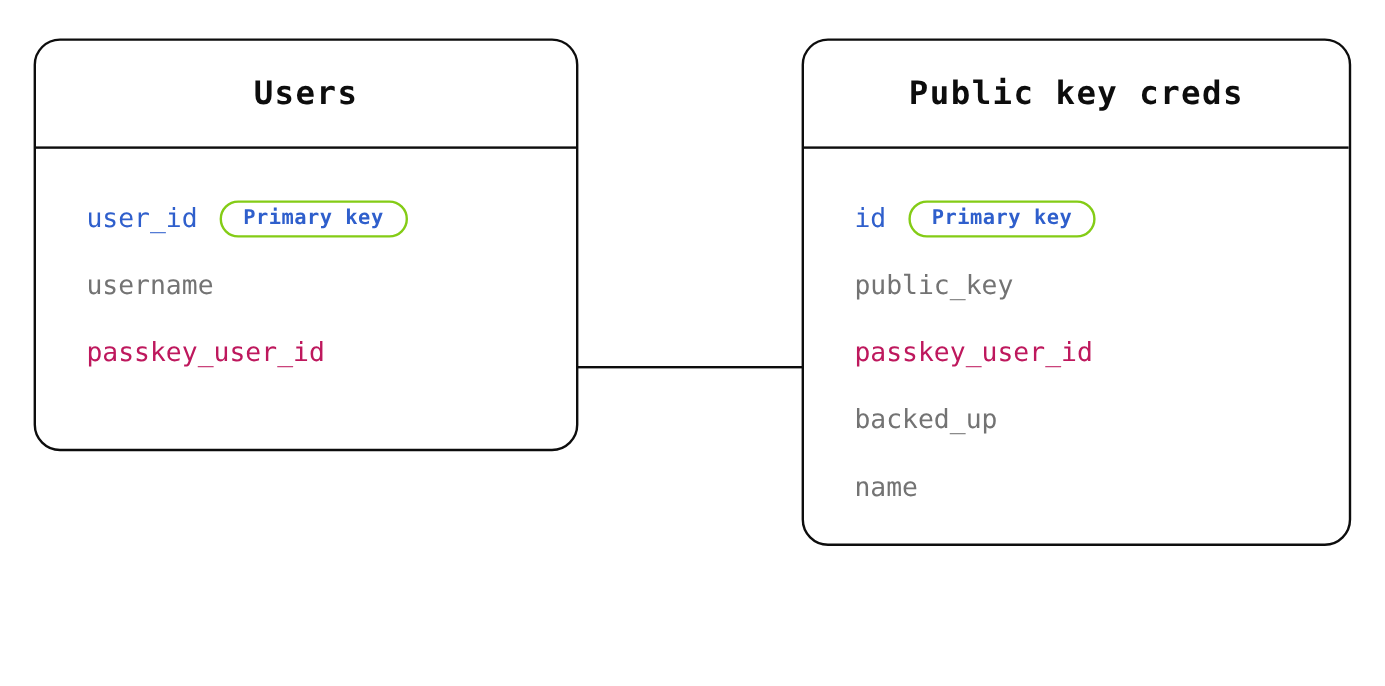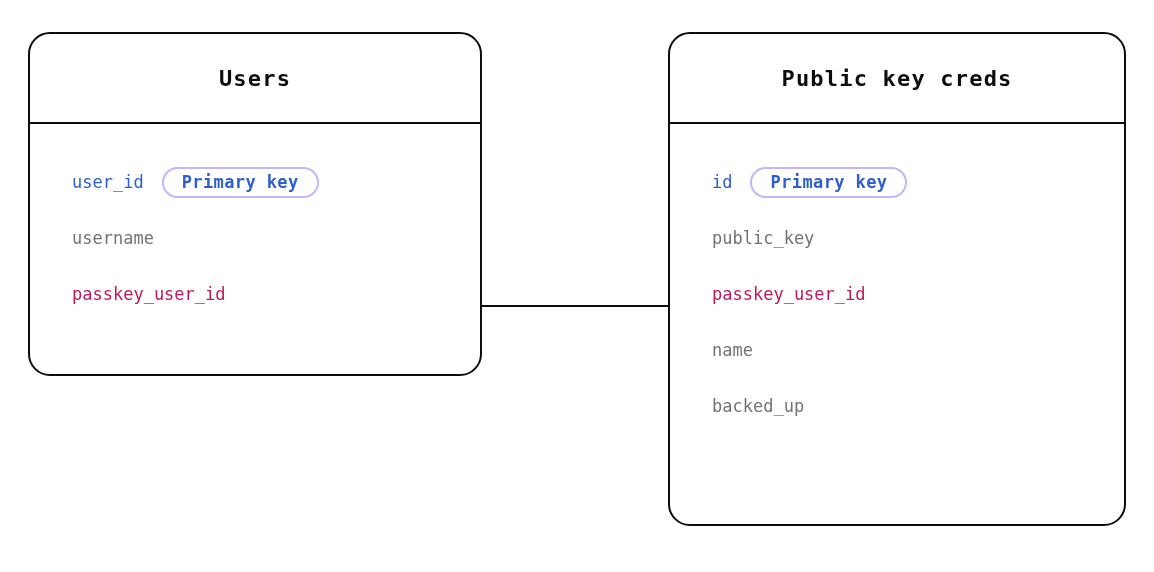--- a/index.html
+++ b/index.html
@@ -35,59 +35,59 @@
     height: 90px;
     display: flex;
     align-items: center;
     justify-content: center;
     border-bottom: 2.2px solid #0d0d0d;
   }
 
   .entity-title {
     font-family: "DejaVu Sans Mono", "Liberation Mono", monospace;
     font-weight: bold;
-    font-size: 22px;
+    font-size: 27px;
     letter-spacing: 1.2px;
     color: #0d0d0d;
     white-space: nowrap;
     text-align: right;
   }
 
   .entity-fields {
     padding: 30px 0 0 0;
   }
 
   .field-row {
     height: 56px;
     display: flex;
     align-items: center;
     padding-left: 42px;
   }
 
   .field-name {
     font-family: "DejaVu Sans Mono", "Liberation Mono", monospace;
-    font-size: 17px;
+    font-size: 22px;
     letter-spacing: 0px;
     white-space: nowrap;
     color: #111111;
   }
   .field-name.key   { color: #2f5fcc; }
   .field-name.fk    { color: #be185d; }
   .field-name.plain { color: #737373; }
 
   
   .pk-badge {
     margin-left: 18px;
     box-sizing: border-box;
     display: inline-flex;
     align-items: center;
     justify-content: center;
     height: 31px;
     padding: 0 18px;
-    border: 2px solid #c4b5fd;
+    border: 2px solid #84cc16;
     border-radius: 999px;
     color: #2f5fcc;
     font-family: "DejaVu Sans Mono", "Liberation Mono", monospace;
     font-weight: bold;
     font-size: 17px;
     letter-spacing: 0.4px;
     white-space: nowrap;
   }
 
   
@@ -119,44 +119,44 @@
         <span class="field-name plain">username</span>
       </div>
 
       <div class="field-row">
         <span class="field-name fk">passkey_user_id</span>
       </div>
 
     </div>
   </div>
 
-  <div class="entity" style="left:668px; top:32px; width:458px; height:494px;">
+  <div class="entity" style="left:668px; top:32px; width:458px; height:423px;">
     <div class="entity-header">
       <span class="entity-title">Public key creds</span>
     </div>
     <div class="entity-fields">
 
       <div class="field-row">
         <span class="field-name key">id</span>
         <span class="pk-badge">Primary key</span>
       </div>
 
       <div class="field-row">
         <span class="field-name plain">public_key</span>
       </div>
 
       <div class="field-row">
         <span class="field-name fk">passkey_user_id</span>
       </div>
 
       <div class="field-row">
-        <span class="field-name plain">name</span>
+        <span class="field-name plain">backed_up</span>
       </div>
 
       <div class="field-row">
-        <span class="field-name plain">backed_up</span>
+        <span class="field-name plain">name</span>
       </div>
 
 
     </div>
   </div>
 
 </div>
 
 </body></html>

